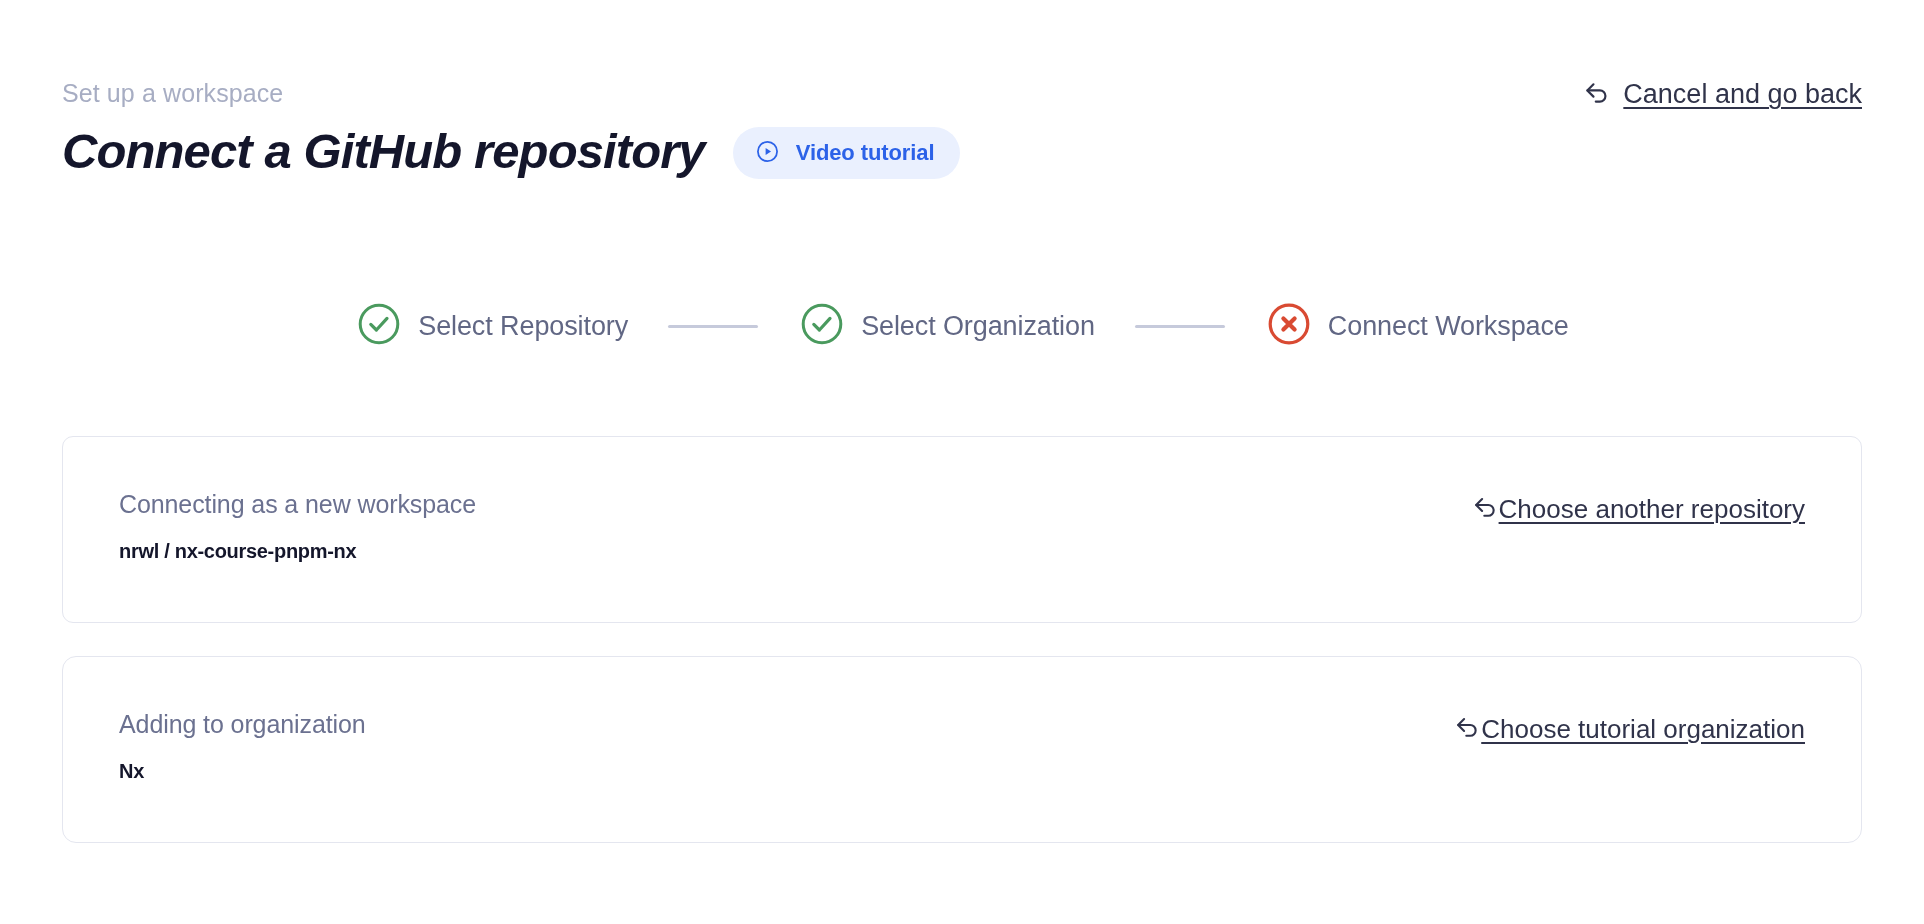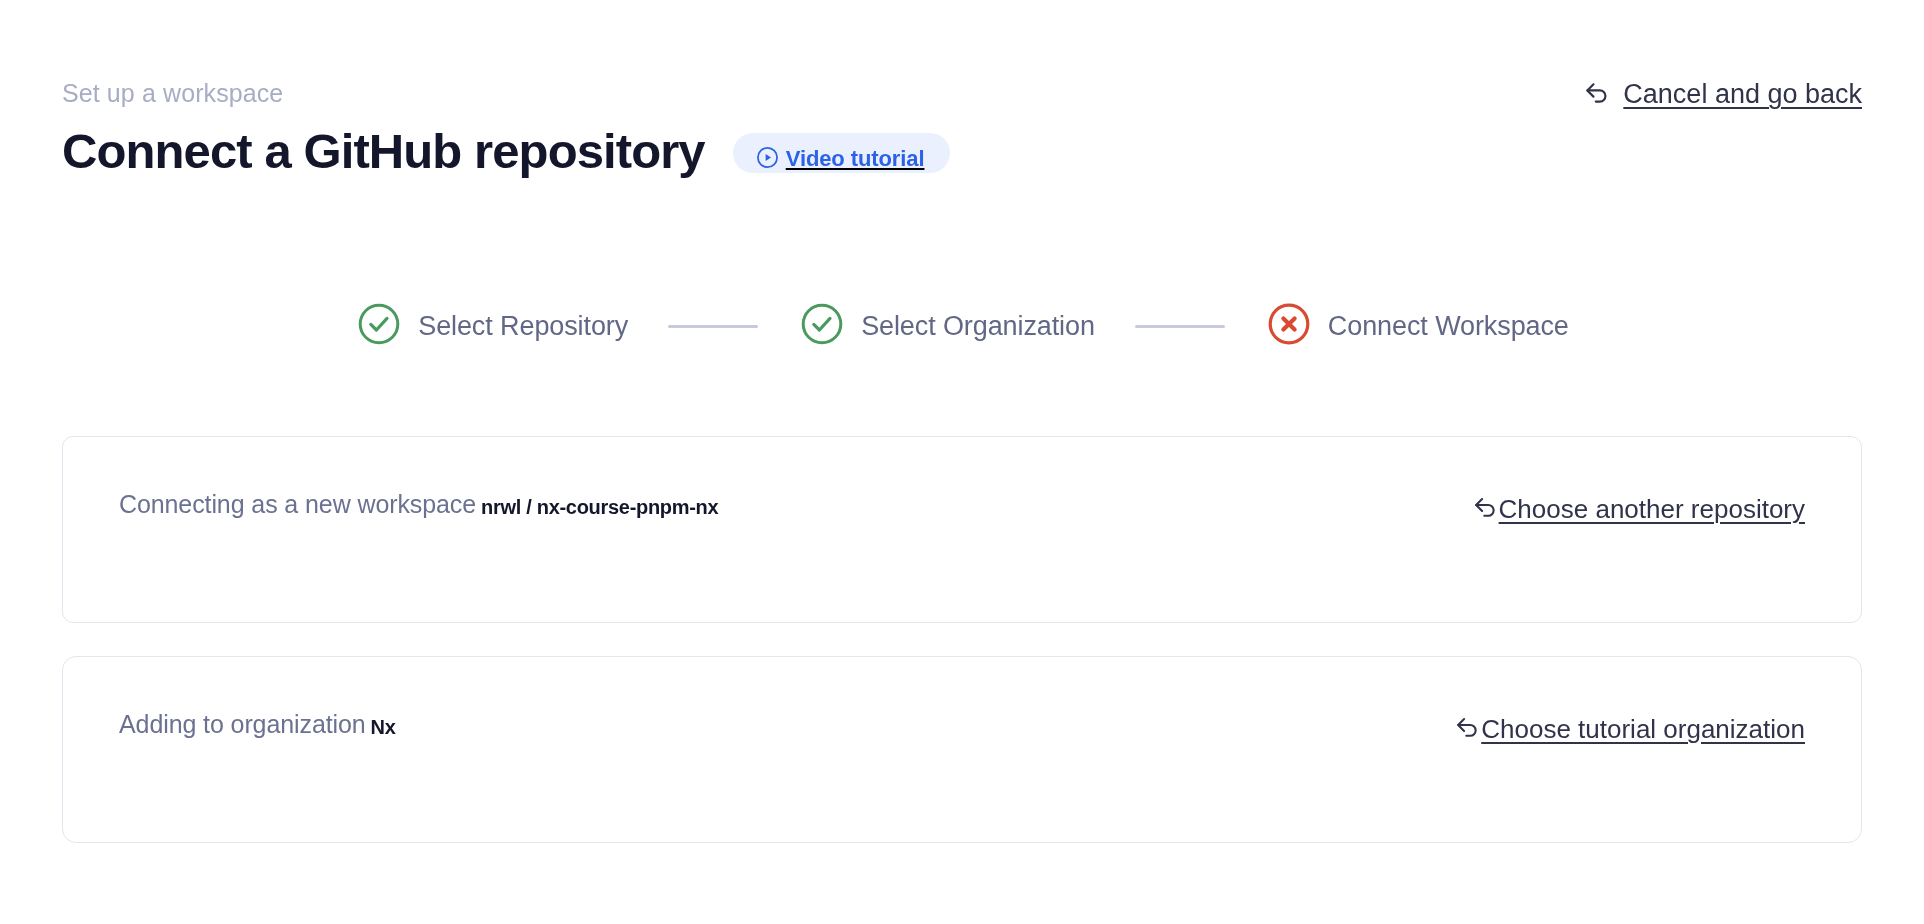--- a/index.html
+++ b/index.html
@@ -43,33 +43,33 @@
     margin-top: 14px;
   }
 
   .page-title {
     font-size: 49px;
     line-height: 58px;
     font-weight: 700;
     color: #14162b;
     letter-spacing: -0.9px;
     white-space: nowrap;
+    font-style: italic;
   }
 
   .video-badge {
     display: inline-flex;
     align-items: center;
-    gap: 6px;
+    gap: 16px;
     background: #eaf0fe;
     border-radius: 26px;
-    padding: 12px 26px 0 22px;
+    padding: 12px 26px 12px 22px;
     cursor: pointer;
     border: none;
     margin-top: 3px;
-    text-decoration: underline;
   }
 
   .video-badge .label {
     font-size: 22px;
     font-weight: 700;
     color: #2c62e8;
     letter-spacing: -0.1px;
     white-space: nowrap;
   }
 
@@ -144,21 +144,21 @@
     background: #ffffff;
     display: flex;
     align-items: flex-start;
     justify-content: space-between;
     padding: 52px 56px;
   }
 
   .card-repo { top: 436px; height: 187px; }
   .card-org  { top: 656px; height: 187px; border-radius: 14px; }
 
-  .card-left { display: flex; flex-direction: row; gap: 5px; }
+  .card-left { display: flex; flex-direction: column; gap: 14px; }
 
   .card-label {
     font-size: 25px;
     line-height: 30px;
     color: #6b7190;
     font-weight: 400;
     letter-spacing: -0.1px;
   }
 
   .card-value {

